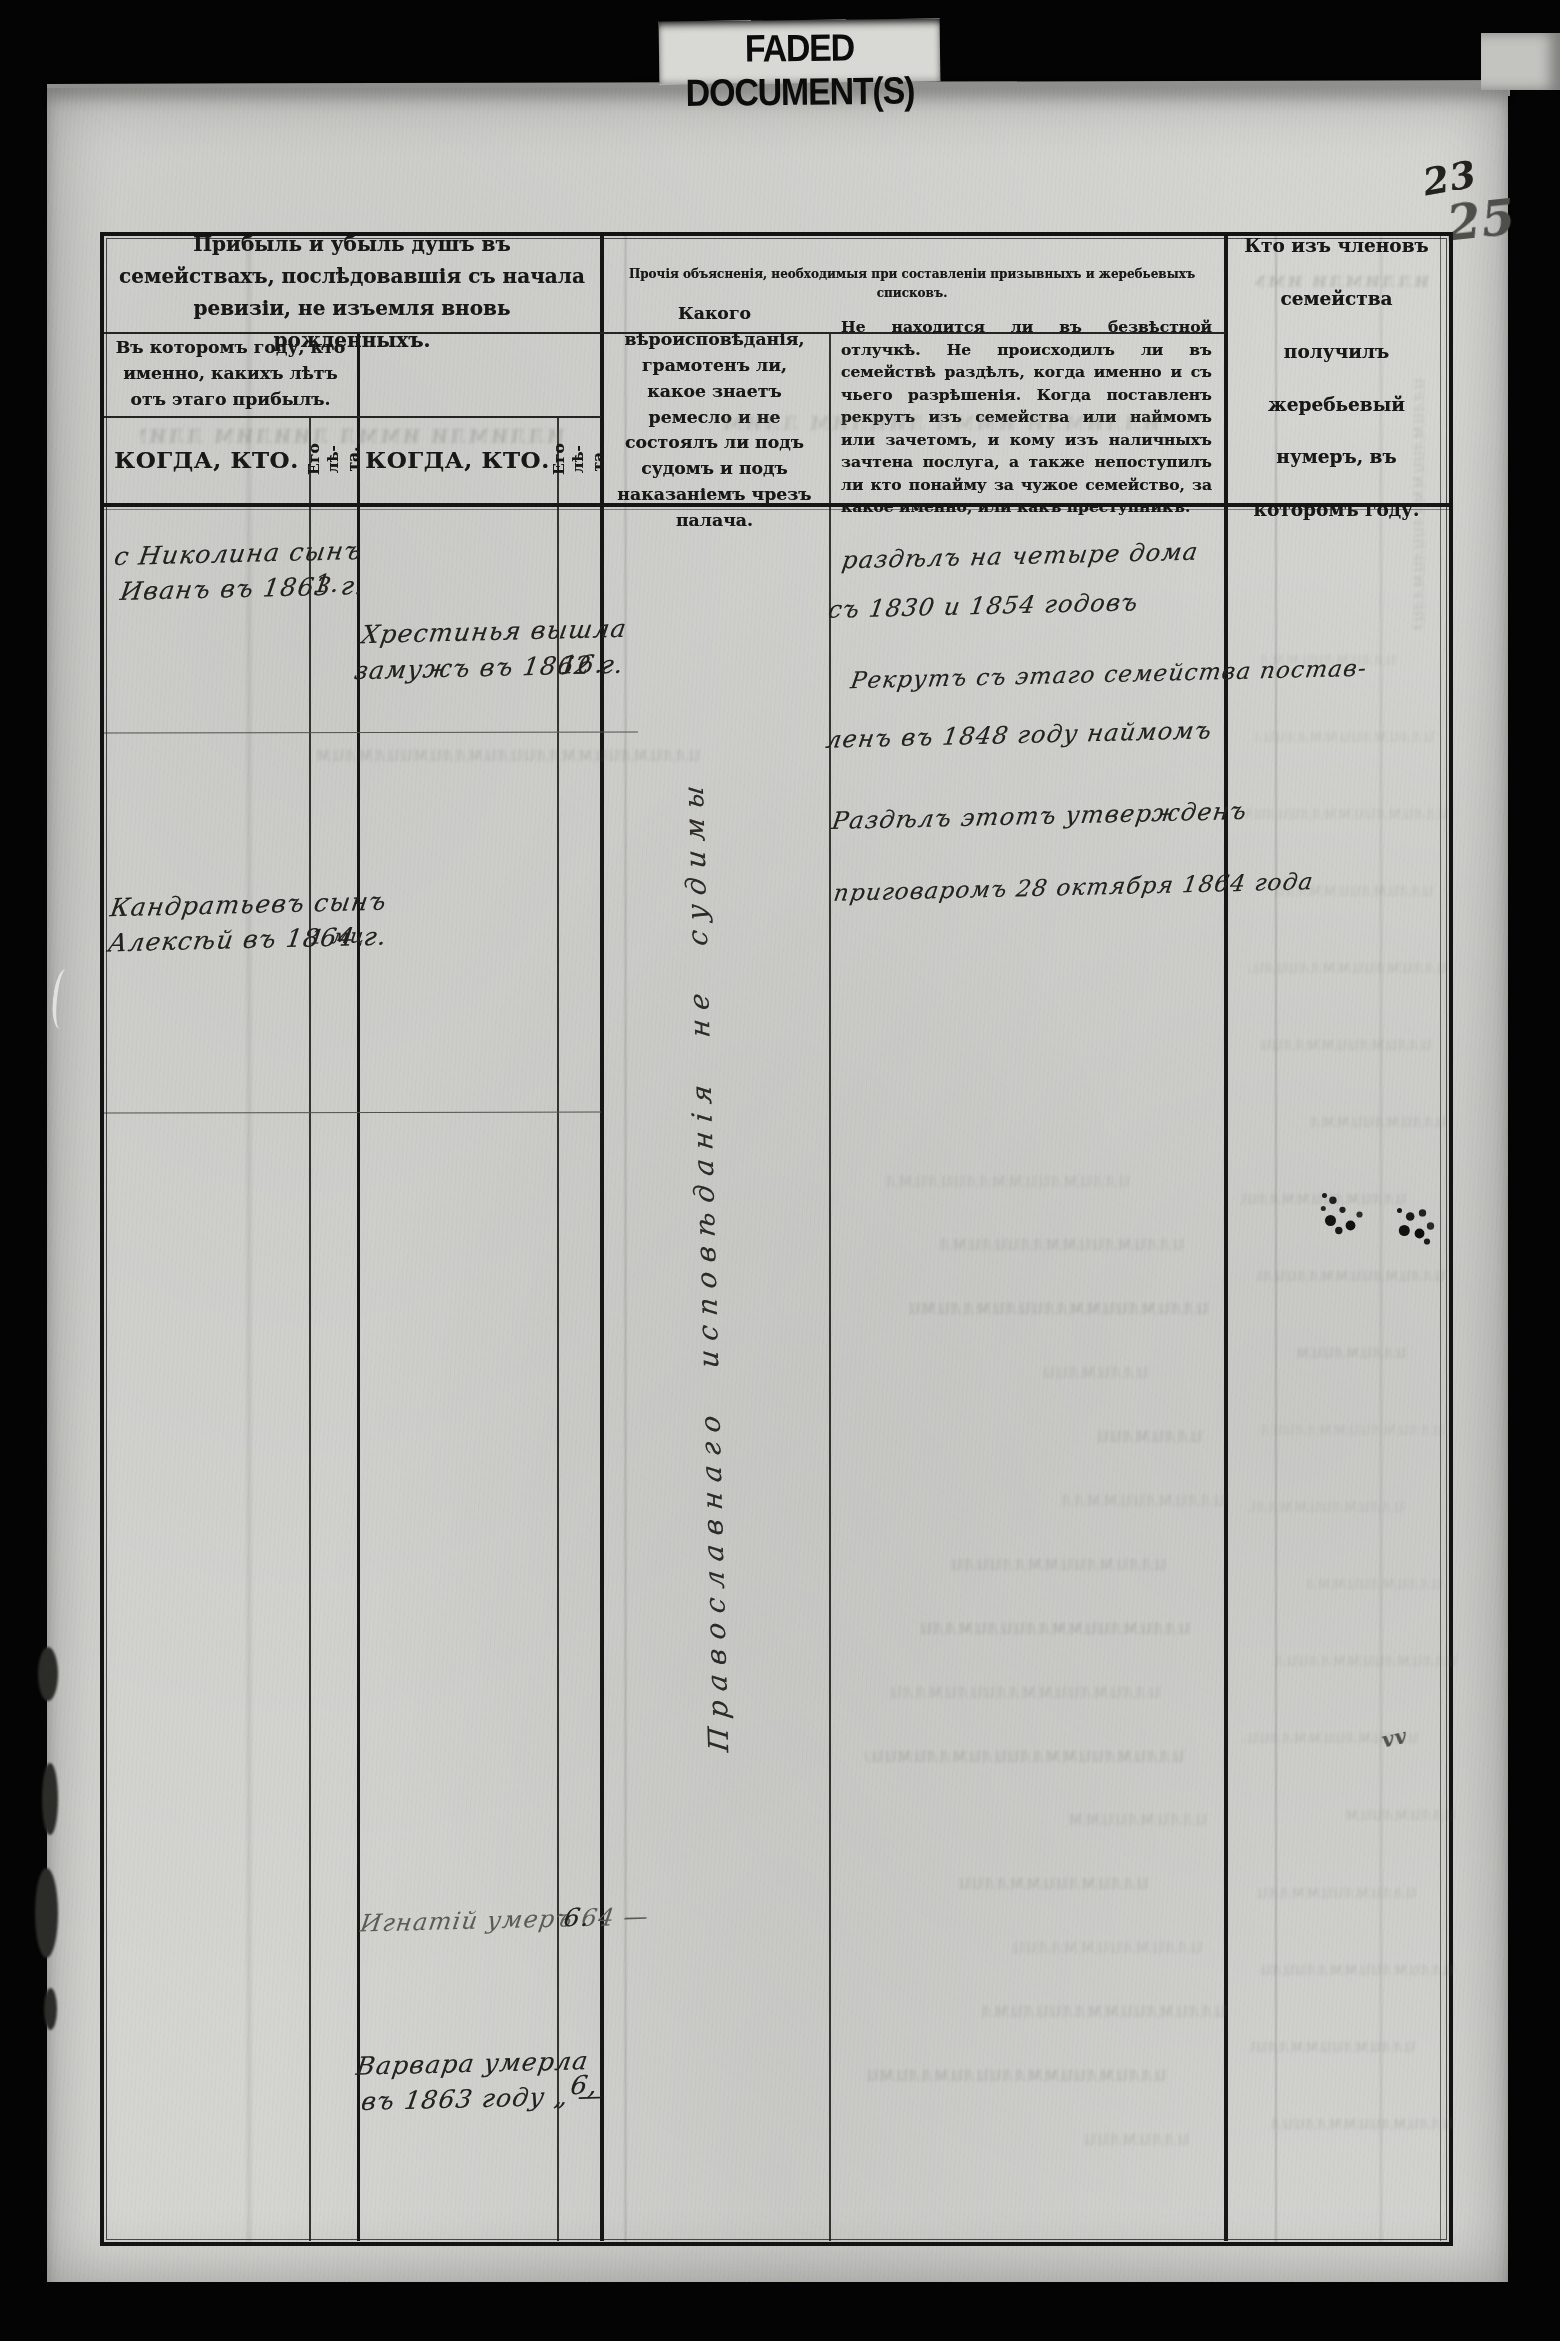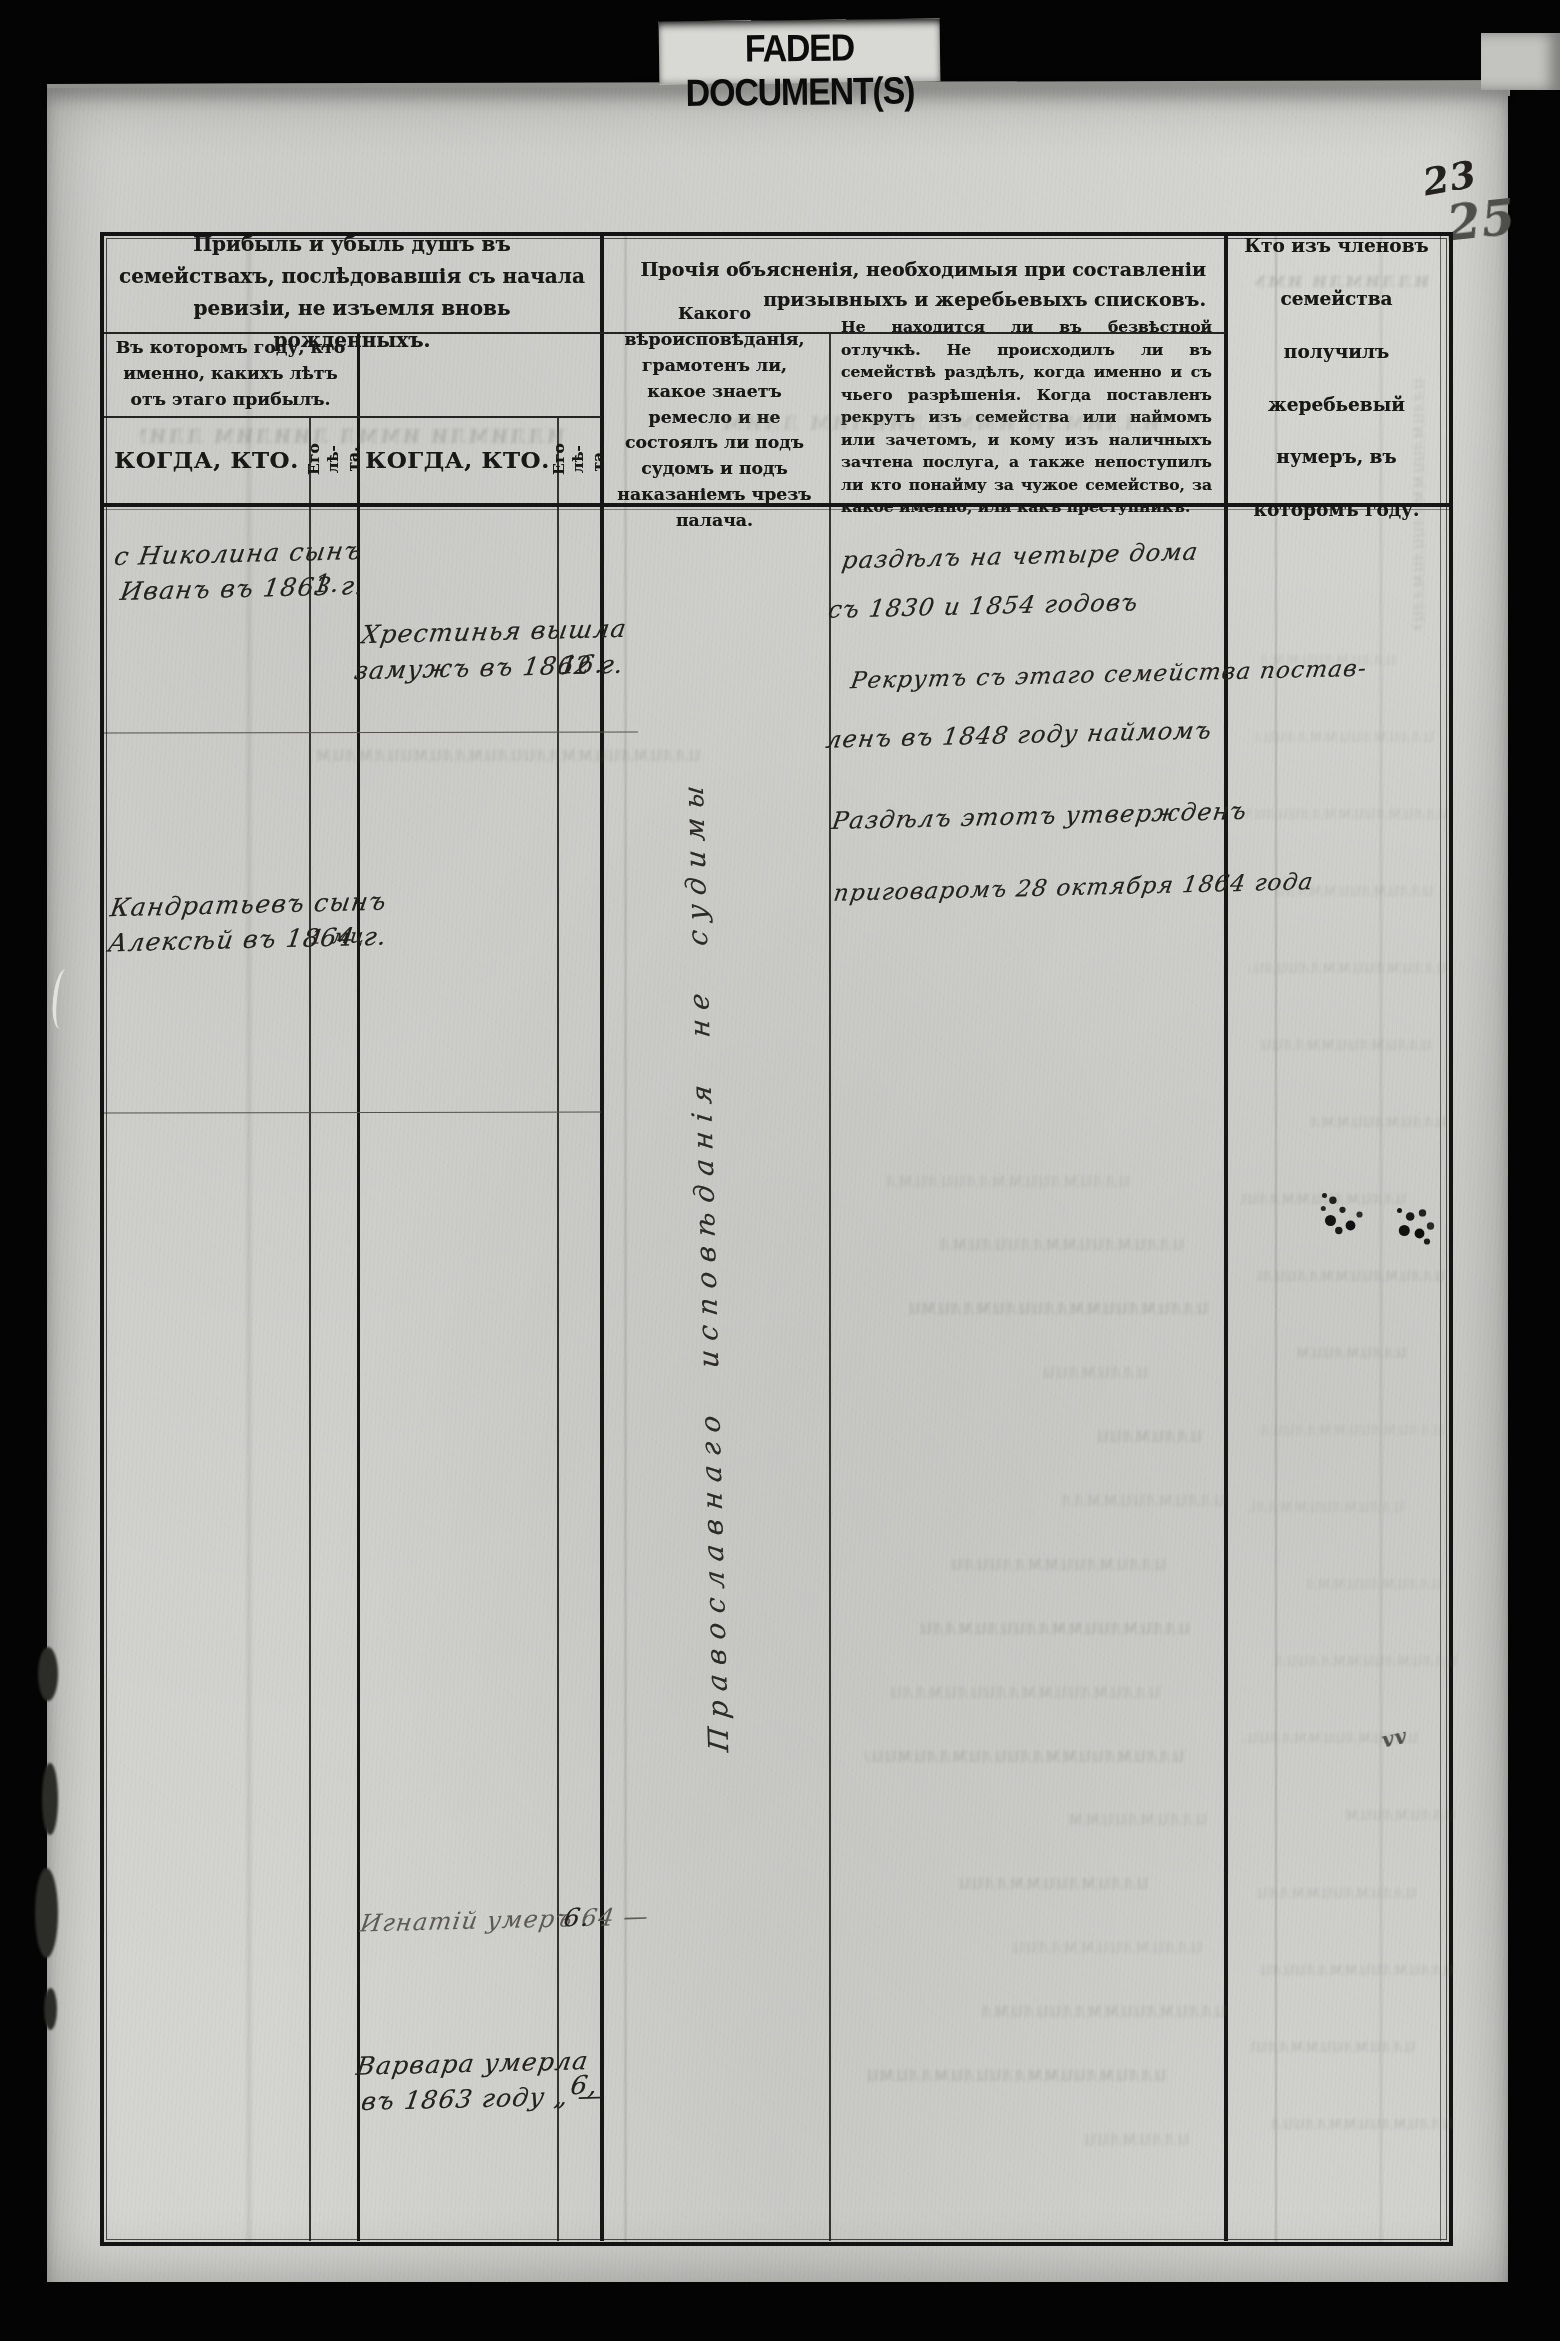--- a/index.html
+++ b/index.html
@@ -98,21 +98,21 @@
 
     <div class="ht" style="left:0;top:96px;width:1121px;"></div>
     <div class="ht" style="left:0;top:180px;width:497px;"></div>
     <div class="hk" style="left:0;top:267px;width:1345px;"></div>
     <div class="ht" style="left:0;top:273px;width:1345px;opacity:.5;height:1.2px;"></div>
     <div class="hr-row" style="left:0;top:496px;width:534px;"></div>
     <div class="hr-row" style="left:0;top:876px;width:497px;"></div>
 
     <div class="hcell printed" style="left:0;top:0;width:496px;height:112px;padding:6px 13px;font-size:20px;line-height:1.6;">Прибыль и убыль душъ въ семействахъ, послѣдовавшія съ начала ревизіи, не изъемля вновь рожденныхъ.</div>
 
-    <div class="hcell printed" style="left:496px;top:0;width:624px;height:96px;padding:6px 18px;font-size:19px;line-height:1.6;text-align:right;">Прочія объясненія, необходимыя при составленіи призывныхъ и жеребьевыхъ списковъ.</div>
+    <div class="hcell printed" style="left:496px;top:0;width:624px;height:96px;padding:6px 18px;font-size:12px;line-height:1.6;">Прочія объясненія, необходимыя при составленіи призывныхъ и жеребьевыхъ списковъ.</div>
 
     <div class="hcell printed" style="left:1120px;top:0;width:225px;height:267px;padding:24px 15.5px 6px;font-size:18.5px;line-height:2.85;">Кто изъ членовъ семейства получилъ жеребьевый нумеръ, въ которомъ году.</div>
 
     <div class="hcell printed" style="left:0;top:96px;width:253px;height:84px;padding:3.6px 9.6px;font-size:17.3px;line-height:1.5;">Въ которомъ году, кто именно, какихъ лѣтъ отъ этаго прибылъ.</div>
 
 
     <div class="hcell printed" style="left:496px;top:96px;width:229px;height:171px;padding:4.8px 10.7px;font-size:17.3px;line-height:1.5;">Какого вѣроисповѣданія, грамотенъ ли, какое знаетъ ремесло и не состоялъ ли подъ судомъ и подъ наказаніемъ чрезъ палача.</div>
 
     <div class="hcell printed" style="left:725px;top:96px;width:395px;height:171px;padding:4.8px 12px;font-size:15.5px;line-height:1.45;text-align:justify;">Не находится ли въ безвѣстной отлучкѣ. Не происходилъ ли въ семействѣ раздѣлъ, когда именно и съ чьего разрѣшенія. Когда поставленъ рекрутъ изъ семейства или наймомъ или зачетомъ, и кому изъ наличныхъ зачтена послуга, а также непоступилъ ли кто понайму за чужое семейство, за какое именно, или какъ преступникъ.</div>
 

